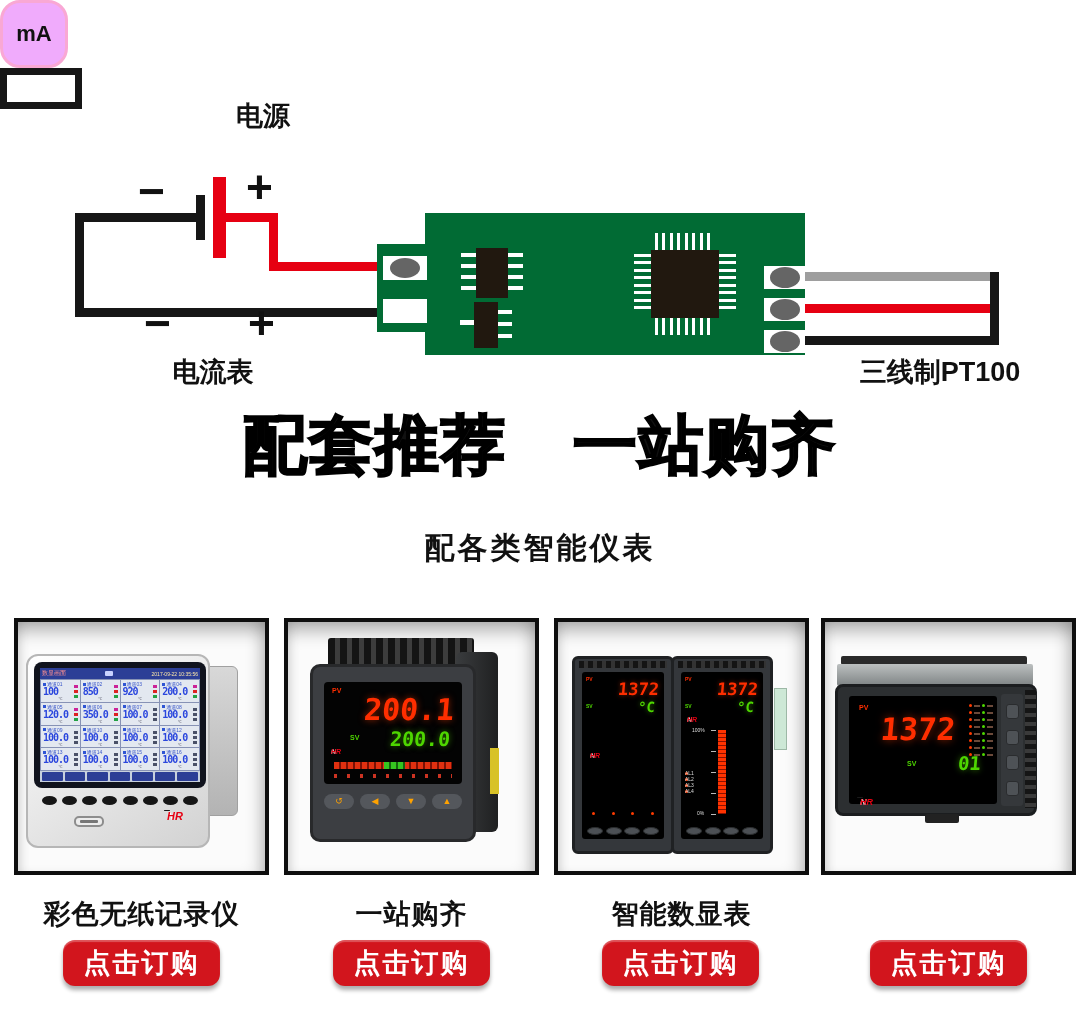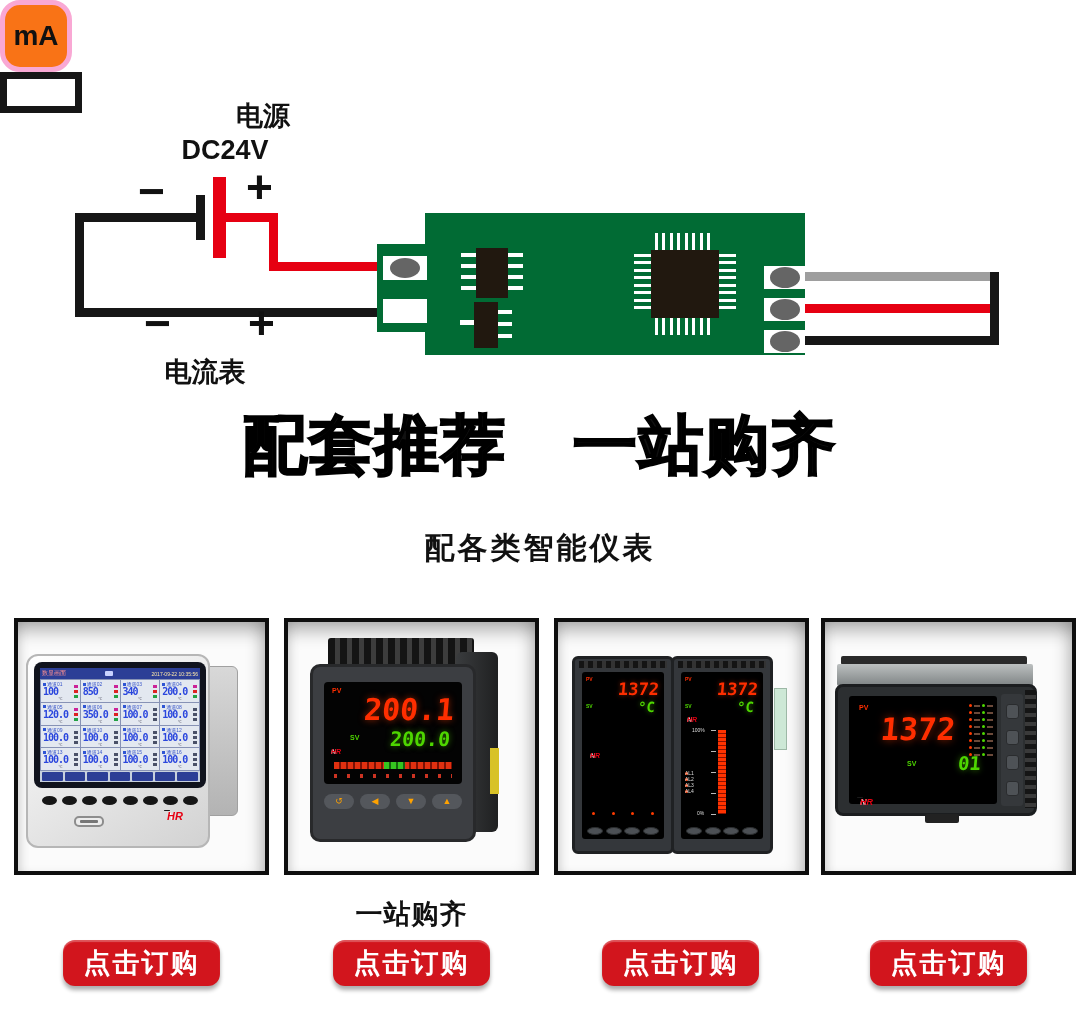--- a/index.html
+++ b/index.html
@@ -17,26 +17,26 @@
 
   #w-top   {left:75px; top:213px;width:126px;height:9px;background:#161616;}
   #w-left  {left:75px; top:213px;width:9px;  height:104px;background:#161616;}
   #w-bot   {left:75px; top:308px;width:314px;height:9px;background:#161616;}
   #bat-neg {left:196px;top:195px;width:9px;  height:45px;background:#161616;}
   #bat-pos {left:213px;top:177px;width:13px; height:81px;background:#e60012;}
   #w-red-a {left:224px;top:213px;width:54px; height:9px;background:#e60012;}
   #w-red-b {left:269px;top:213px;width:9px;  height:58px;background:#e60012;}
   #w-red-c {left:269px;top:262px;width:119px;height:9px;background:#e60012;}
 
-  #ammeter{left:183px;top:286px;width:62px;height:62px;background:#f97316;border:5px solid #f9a8d4;
+  #ammeter{left:183px;top:286px;width:62px;height:62px;background:#f0abfc;border:3px solid #f9a8d4;
            border-radius:20px;display:flex;align-items:center;justify-content:center;
-           font-size:28px;font-weight:bold;z-index:3;}
+           font-size:22px;font-weight:bold;z-index:3;}
   #lbl-power  {left:160px;top:102px;width:130px;text-align:right;}
   #lbl-voltage{left:150px;top:136px;width:150px;}
-  #lbl-ammeter{left:143px;top:358px;width:124px;}
+  #lbl-ammeter{left:151px;top:358px;width:124px;}
   #lbl-sensor {left:833px;top:358px;width:214px;}
   #sg-bat-minus{left:138px;top:168px;}
   #sg-bat-plus {left:246px;top:164px;}
   #sg-amm-minus{left:144px;top:300px;}
   #sg-amm-plus {left:248px;top:300px;}
 
   
   #pcb-tab {left:377px;top:244px;width:52px;height:88px;background:#016b34;}
   #pcb-main{left:425px;top:213px;width:380px;height:142px;background:#016b34;}
   .pad{position:absolute;background:#fff;}
@@ -187,21 +187,20 @@
   .sc-foot{left:100px;top:192px;width:34px;height:9px;background:#222;border-radius:2px;}
 </style>
 </head>
 <body>
 
 <div class="page">
 
 
   <div class="diagram">
     <div class="lbl" id="lbl-power">电源</div>
-    <div class="lbl" id="lbl-voltage">DC24V</div>
 
     <div class="wire" id="w-top"></div>
     <div class="wire" id="w-left"></div>
     <div class="wire" id="w-bot"></div>
     <div class="wire" id="bat-neg"></div>
     <div class="wire" id="bat-pos"></div>
     <div class="wire" id="w-red-a"></div>
     <div class="wire" id="w-red-b"></div>
     <div class="wire" id="w-red-c"></div>
 
@@ -234,20 +233,21 @@
     <div class="pins" id="qfp-pb"></div>
     <div class="pins" id="qfp-plf"></div>
     <div class="pins" id="qfp-prt"></div>
     <div class="chip" id="qfp"></div>
 
     <div class="wire" id="w-grey"></div>
     <div class="wire" id="w-vert"></div>
     <div class="wire" id="w-red-s"></div>
     <div class="wire" id="w-blk-s"></div>
     <div id="resistor"></div>
+    <div class="lbl" id="lbl-sensor">三线制PT100</div>
   </div>
 
   <div id="subheadline">配各类智能仪表</div>
   <div id="headline">配套推荐　一站购齐</div>
 
   <div class="card" id="card1">
     <div class="rec-side"></div>
     <div class="rec-body"></div>
     <div class="rec-bezel"></div>
     <div class="rec-screen">
@@ -273,21 +273,21 @@
             </div>
             <div class="rc-val">850</div>
             <div class="rc-unit">℃</div>
             <span class="rc-bars"></span>
           </div>
           <div class="rc-cell">
             <div class="rc-head">
               <span class="rc-sq"></span>
               <span class="rc-lab">通道03</span>
             </div>
-            <div class="rc-val">340</div>
+            <div class="rc-val">920</div>
             <div class="rc-unit">℃</div>
             <span class="rc-bars"></span>
           </div>
           <div class="rc-cell">
             <div class="rc-head">
               <span class="rc-sq"></span>
               <span class="rc-lab">通道04</span>
             </div>
             <div class="rc-val">200.0</div>
             <div class="rc-unit">℃</div>
@@ -595,20 +595,22 @@
     <div class="sc-keys">
         <span></span>
         <span></span>
         <span></span>
         <span></span>
       </div>
     <div class="sc-fins"></div>
     <div class="sc-foot"></div>
   </div>
 
+  <div class="pname" id="pname1">彩色无纸记录仪</div>
   <div class="pname" id="pname2">一站购齐</div>
+  <div class="pname" id="pname3">智能数显表</div>
 
   <div class="order-btn" id="btn1">点击订购</div>
   <div class="order-btn" id="btn2">点击订购</div>
   <div class="order-btn" id="btn3">点击订购</div>
   <div class="order-btn" id="btn4">点击订购</div>
 
 </div>
 
 </body></html>

